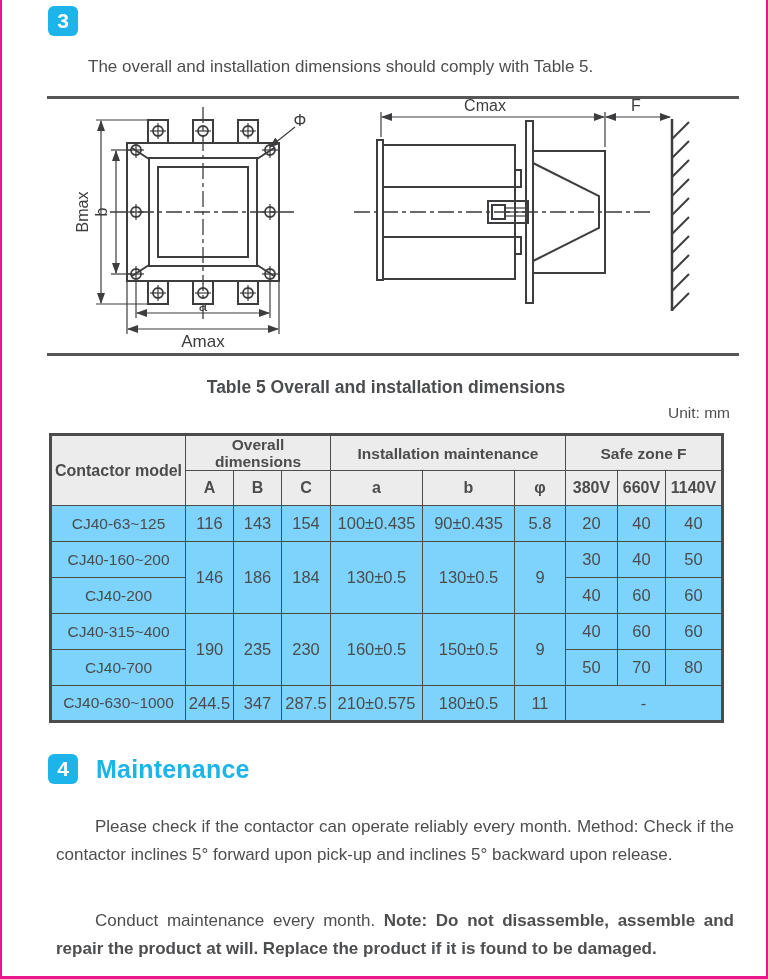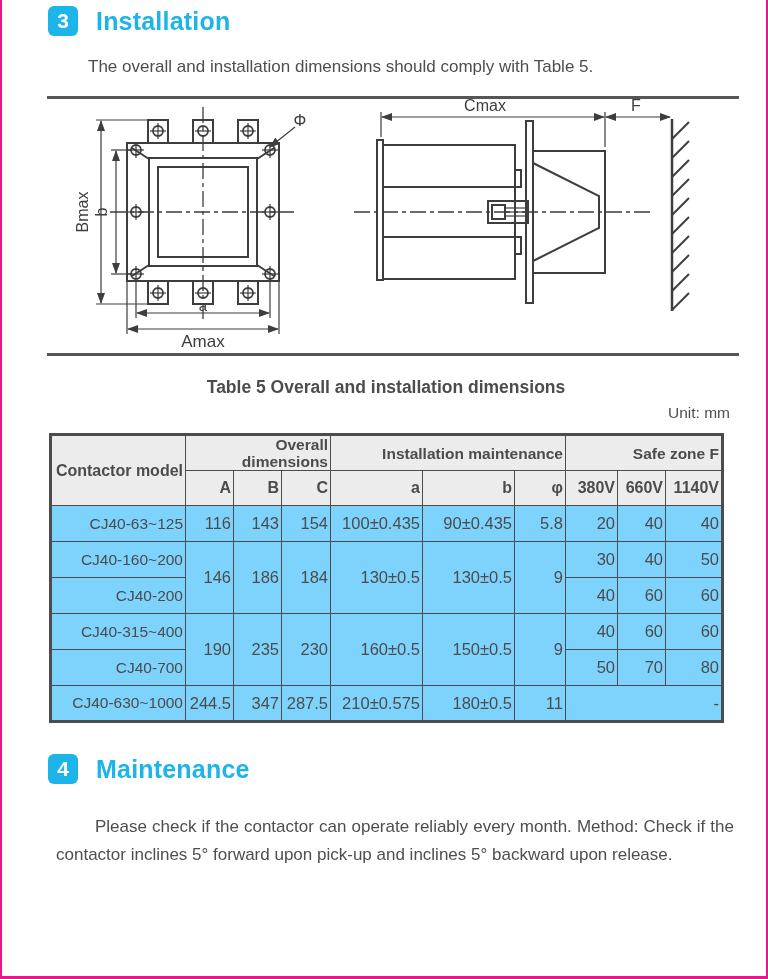--- a/index.html
+++ b/index.html
@@ -23,21 +23,21 @@
   .rule2{top:353px;}
   .figure{position:absolute;left:0;top:99px;width:768px;height:255px;}
   .caption{position:absolute;left:0;top:377px;width:768px;text-align:center;
     font-size:17.5px;font-weight:bold;color:#4b4c4e;}
   .unit{position:absolute;right:36px;top:404px;font-size:15.5px;}
   table.dim{
     position:absolute;left:47px;top:433px;border-collapse:collapse;table-layout:fixed;
     border:3px solid #4c4c4e;
   }
   table.dim th,table.dim td{
-    border:1.6px solid #4c4c4e;text-align:right;vertical-align:middle;padding:0 2px;
+    border:1.6px solid #4c4c4e;text-align:center;vertical-align:middle;padding:0 2px;
     color:#4b4c4e;overflow:hidden;
   }
   table.dim th{background:#ececec;font-size:16px;font-weight:bold;line-height:1.1;}
   table.dim th.grp{font-size:15.5px;}
   table.dim td{background:#7dd3fc;font-size:16.5px;font-weight:normal;}
   table.dim td.model{font-size:15.5px;}
   tr.hrow{height:35px;} tr.brow{height:36px;}
   .para{position:absolute;left:45px;width:678px;margin:9px;font-size:17px;line-height:27.5px;
     text-align:justify;text-indent:39px;}
   .para1{top:804px;}
@@ -45,21 +45,20 @@
   .bold{font-weight:bold;}
   svg text{fill:#3d3d3f;font-family:"Liberation Sans",sans-serif;}
 </style>
 </head>
 <body>
 
 <div class="page">
 
   <div class="sec-head s3">
     <span class="badge">3</span>
-    <h2 class="sec-title">Installation</h2>
   </div>
   <p class="intro">The overall and installation dimensions should comply with Table 5.</p>
 
   <div class="rule rule1"></div>
 
   <svg class="figure" viewBox="0 0 768 255">
     <defs>
       <marker id="ar" markerWidth="11" markerHeight="8" refX="10" refY="4" orient="auto-start-reverse" markerUnits="userSpaceOnUse">
         <path d="M0,0 L11,4 L0,8 z" fill="#3d3d3f"></path>
       </marker>
@@ -291,14 +290,15 @@
     </tr>
   </tbody>
     </table>
 
   <div class="sec-head s4">
     <span class="badge">4</span>
     <h2 class="sec-title">Maintenance</h2>
   </div>
 
   <p class="para para1">Please check if the contactor can operate reliably every month. Method: Check if the contactor inclines 5° forward upon pick-up and inclines 5° backward upon release.</p>
+  <p class="para para2"><span>Conduct maintenance every month. </span><span class="bold">Note: Do not disassemble, assemble and repair the product at will. Replace the product if it is found to be damaged.</span></p>
 
 </div>
 
 </body></html>

